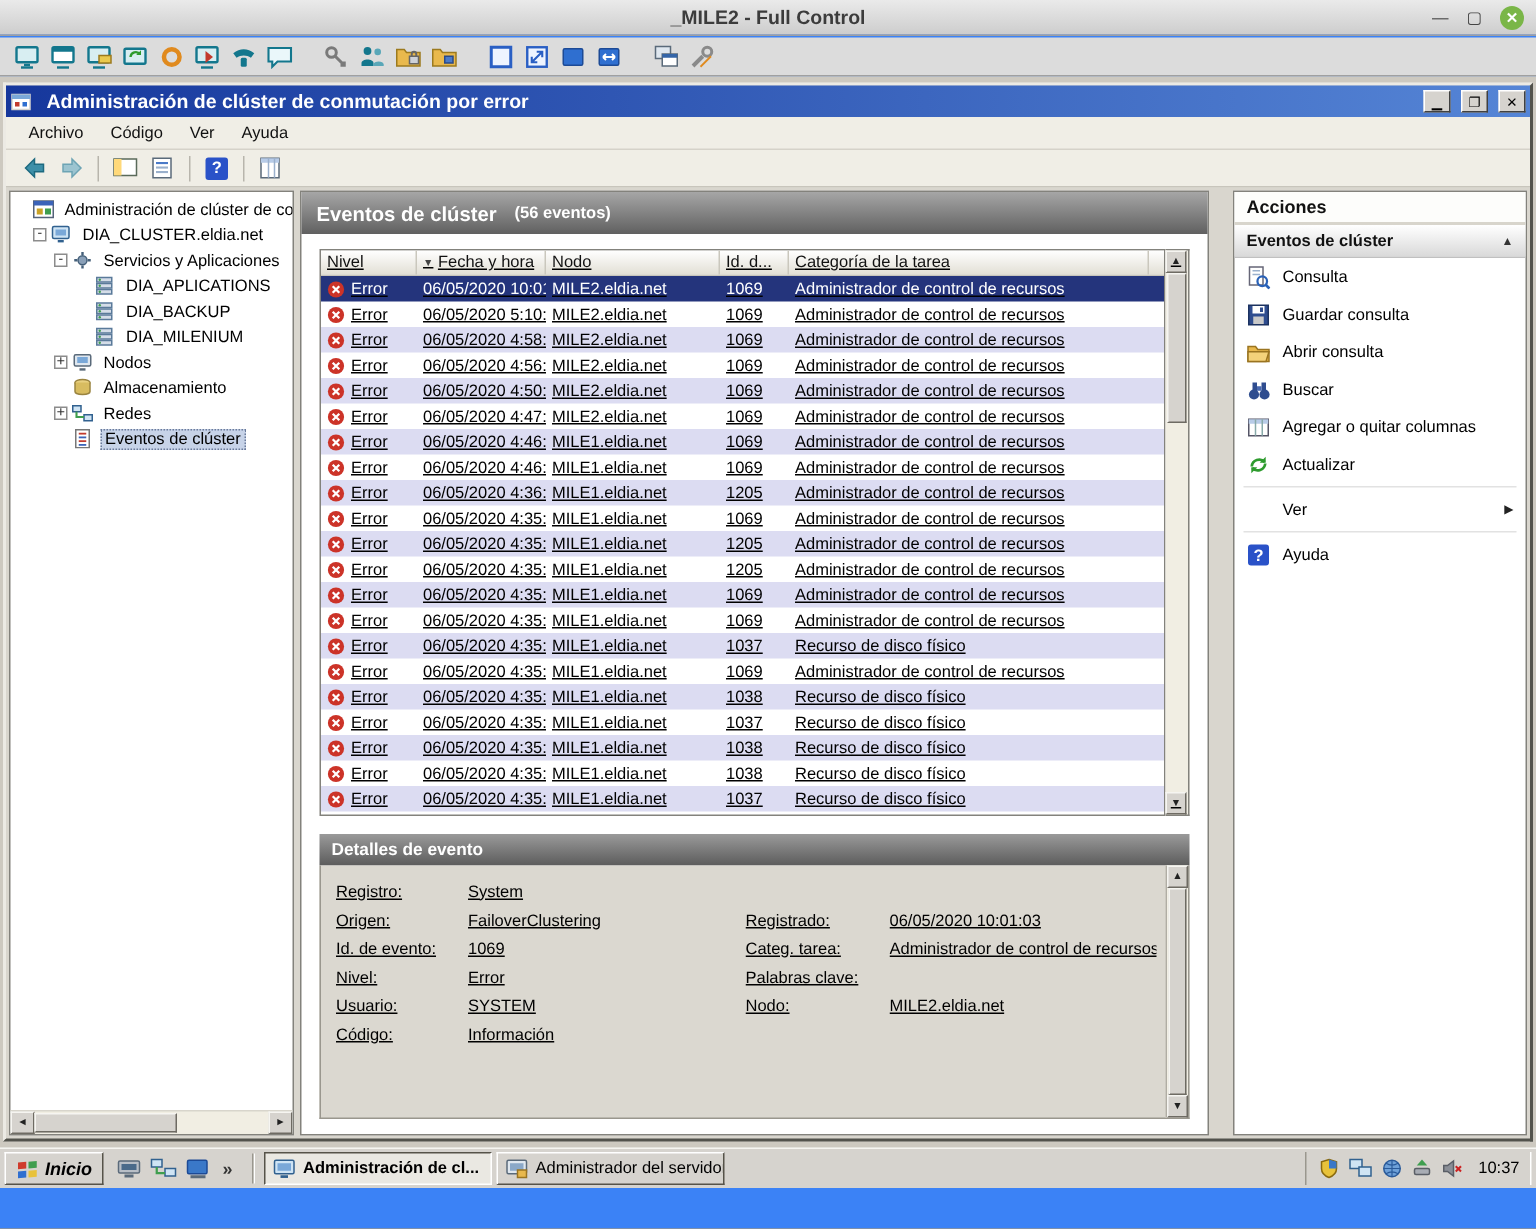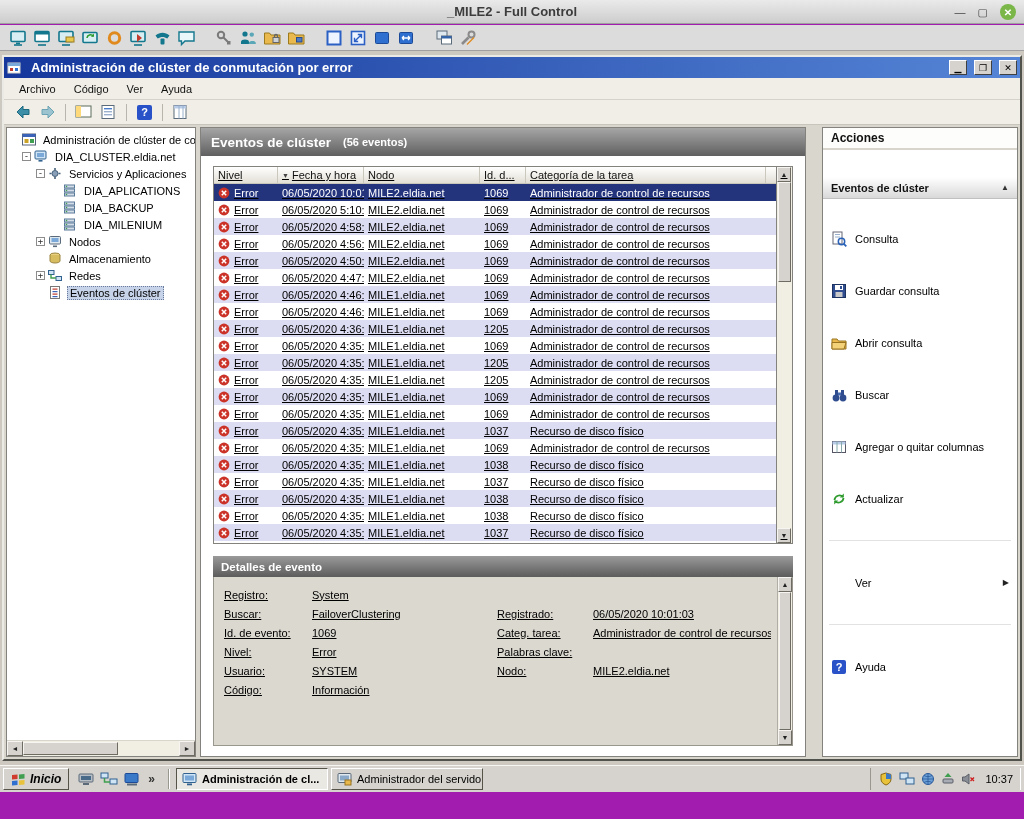--- a/index.html
+++ b/index.html
@@ -1,18 +1,18 @@
 <!DOCTYPE html>
 <html><head>
 <meta charset="utf-8">
 <style>
   *{margin:0;padding:0;box-sizing:border-box;}
   html,body{width:1024px;height:819px;overflow:hidden;}
   body{font-family:"Liberation Sans",sans-serif;background:#555;position:relative;}
-  .screen{position:absolute;inset:0;background:#a21caf;}
+  .screen{position:absolute;inset:0;background:#3b82f6;}
 
   
   .vnc-titlebar{position:absolute;left:0;top:0;width:1024px;height:24px;background:linear-gradient(#eaeaea,#cdcdcd);border-bottom:1px solid #9f9f9f;}
   .vnc-title{position:absolute;left:0;right:0;top:0;height:24px;line-height:24px;text-align:center;font-weight:bold;font-size:13px;color:#3c3c3c;}
   .vnc-controls{position:absolute;right:8px;top:0;height:24px;display:flex;align-items:center;gap:12px;}
   .vnc-btn{font-size:11px;color:#444;line-height:10px;cursor:default;}
   .vnc-close{width:16px;height:16px;border-radius:50%;background:#7ab648;color:#fff;font-size:10px;display:flex;align-items:center;justify-content:center;font-weight:bold;}
   .vnc-toolbar{position:absolute;left:0;top:25px;width:1024px;height:26px;background:#dcdcdc;border-bottom:1px solid #a0a0a0;display:flex;align-items:center;padding-left:6px;}
   .vicon{width:24px;height:22px;display:flex;align-items:center;justify-content:center;}
   .vgap{width:14px;}
@@ -78,21 +78,21 @@
   .details-body{flex:1;background:#dbd8d0;border:1px solid #9a978e;border-top:none;display:flex;min-height:0;}
   .fields{flex:1;padding:8px 6px 6px 10px;font-size:11px;min-width:0;color:#000;text-decoration:underline;}
   .d-row{height:19px;display:flex;align-items:center;}
   .d-row span{white-space:nowrap;overflow:hidden;}
   .l1{width:88px;flex:none;} .v1{width:185px;flex:none;} .l2{width:96px;flex:none;} .v2{flex:1;}
   .d-message{margin-top:4px;height:40px;background:#edebe4;border:1px solid #7a786f;padding:2px 4px;font-size:11px;overflow:hidden;}
   .details-vscroll{width:15px;border-left:1px solid #b0ada4;display:flex;flex-direction:column;background:#f1eee3;flex:none;}
   .sb-thumb-d{flex:1;margin:0 1px;background:#d6d3ce;border:1px solid;border-color:#f6f5f1 #6e6b63 #6e6b63 #f6f5f1;}
 
   
-  .actions-panel{width:196px;margin-left:16px;background:#fff;border:1px solid #83827c;display:flex;flex-direction:column;font-size:11px;flex:none;gap:27px;}
+  .actions-panel{width:196px;margin-left:16px;background:#fff;border:1px solid #83827c;display:flex;flex-direction:column;font-size:11px;flex:none;}
   .actions-title{height:22px;display:flex;align-items:center;padding:0 8px;font-weight:bold;font-size:12px;border-bottom:2px solid #d8d5cc;background:#fdfdfb;color:#111;}
   .actions-group{height:22px;display:flex;align-items:center;padding:0 8px;font-weight:bold;background:linear-gradient(#ffffff,#d9d9d9);border-bottom:1px solid #c0c0c0;color:#111;}
   .group-arrow{margin-left:auto;font-size:8px;color:#333;}
   .act-item{height:25px;display:flex;align-items:center;padding:0 8px;gap:8px;color:#000;}
   .aicon{width:16px;height:16px;flex:none;display:flex;}
   .act-sub-arrow{margin-left:auto;font-size:8px;color:#222;}
   .act-sep{height:1px;background:#e2e2e2;margin:2px 6px;flex:none;}
 
   
   .taskbar{position:absolute;left:0;bottom:0;width:1024px;height:27px;background:#d6d3ce;border-top:1px solid #f6f5f1;display:flex;align-items:center;padding:0 3px;gap:3px;}
@@ -811,21 +811,21 @@
               <div class="fields">
 
                   <div class="d-row">
                     <span class="l1">Registro:</span>
                     <span class="v1">System</span>
                     <span class="l2"></span>
                     <span class="v2"></span>
                   </div>
 
                   <div class="d-row">
-                    <span class="l1">Buscar:</span>
+                    <span class="l1">Origen:</span>
                     <span class="v1">FailoverClustering</span>
                     <span class="l2">Registrado:</span>
                     <span class="v2">06/05/2020 10:01:03</span>
                   </div>
 
                   <div class="d-row">
                     <span class="l1">Id. de evento:</span>
                     <span class="v1">1069</span>
                     <span class="l2">Categ. tarea:</span>
                     <span class="v2">Administrador de control de recursos</span>

